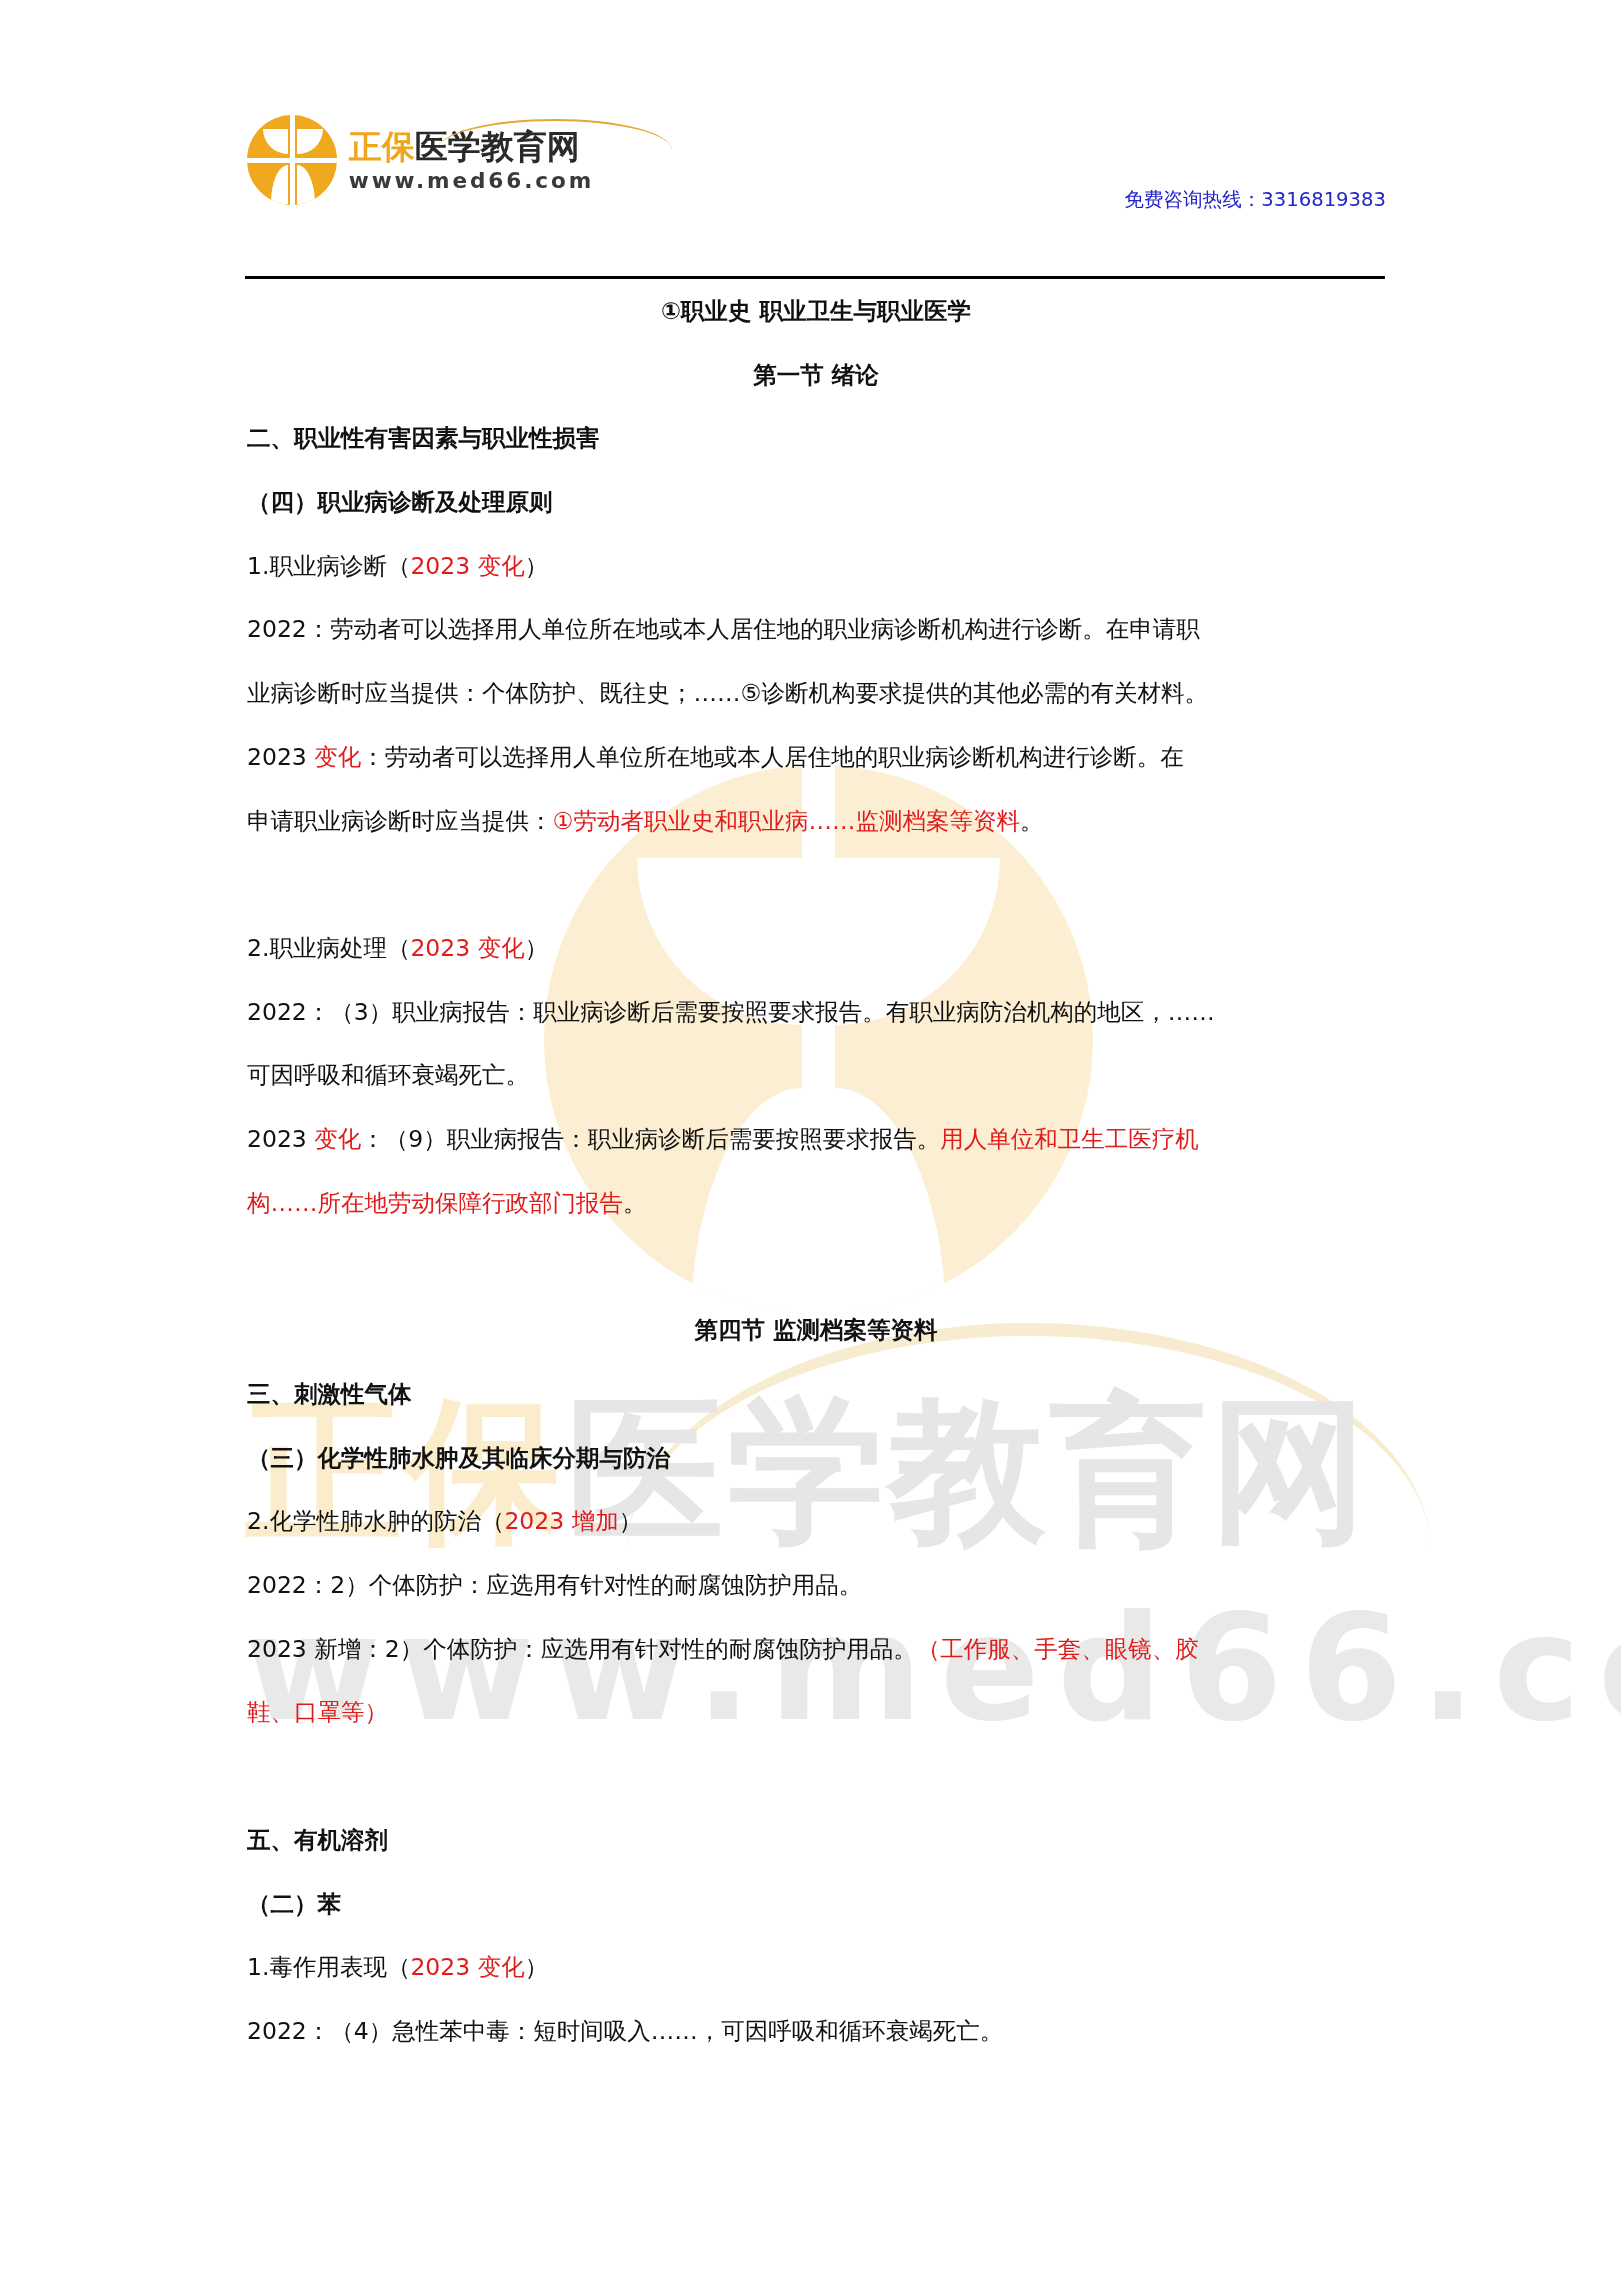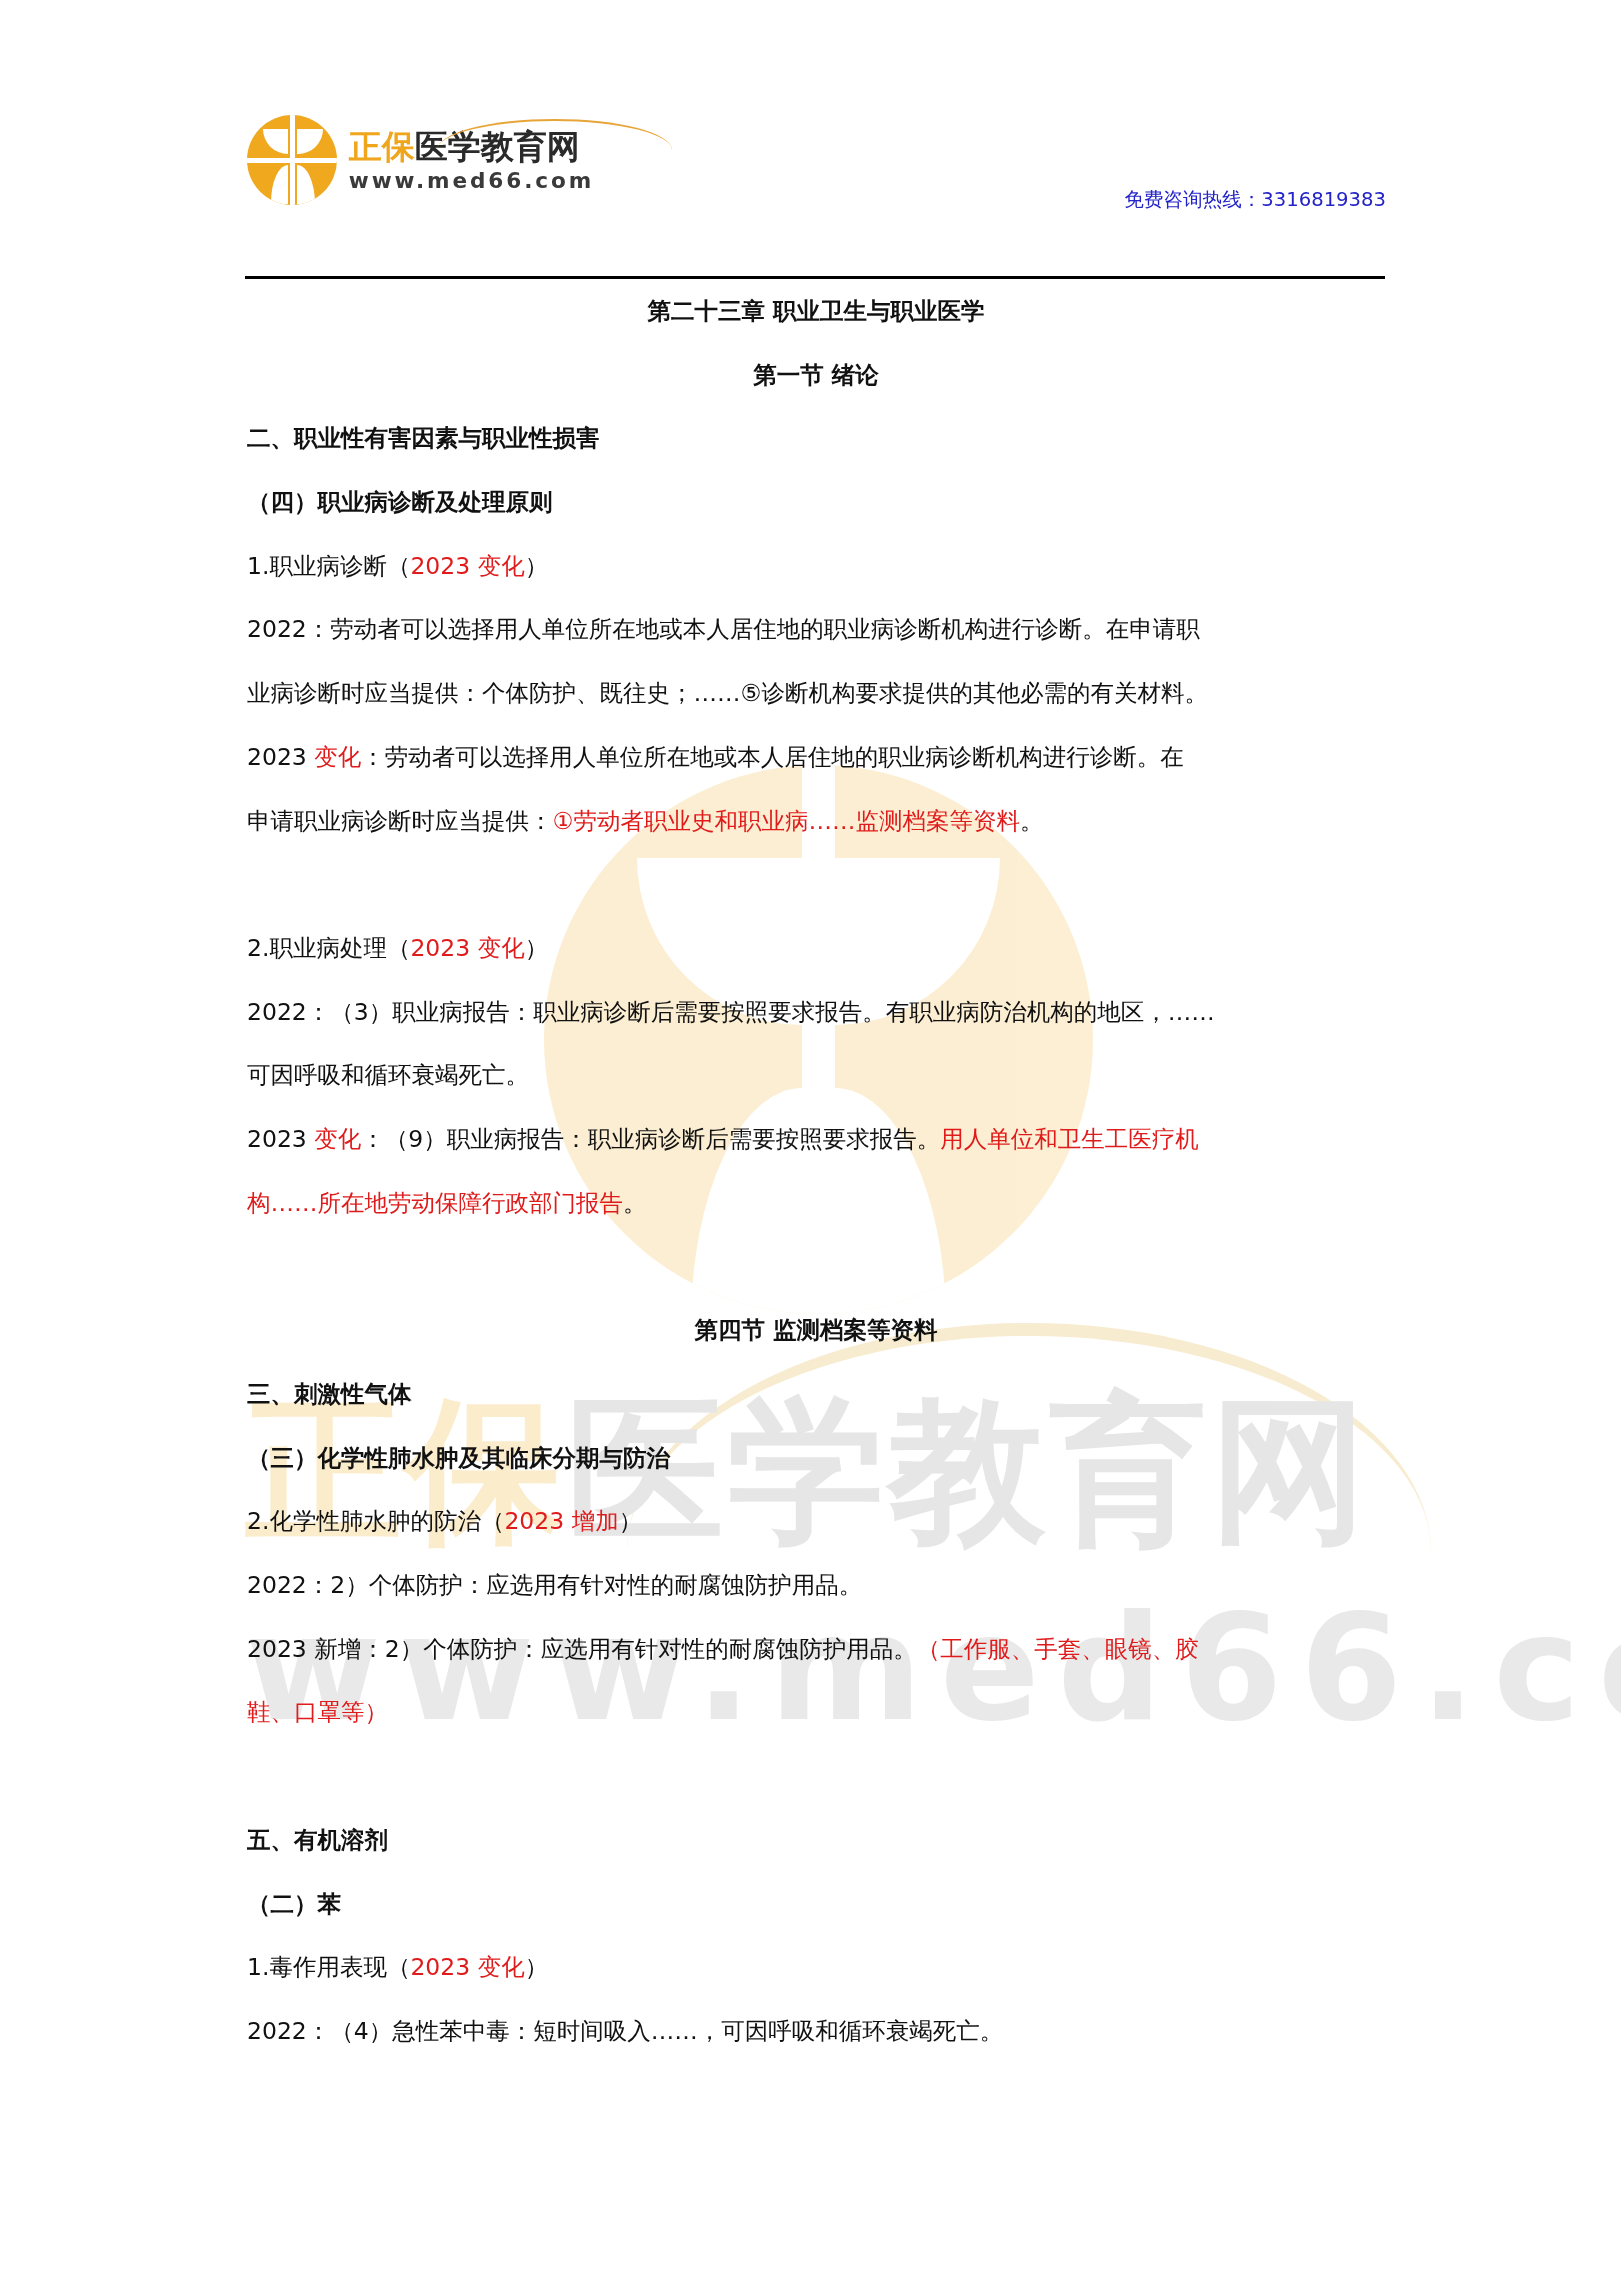--- a/index.html
+++ b/index.html
@@ -93,21 +93,21 @@
   </div>
 
   <div class="hotline">
     <span>免费咨询热线：</span><span>3316819383</span>
   </div>
 
   <div class="rule"></div>
 
   <div class="content">
 
-    <div class="line center bold" style="top:7.8px">第二十三章  职业卫生与职业医学</div>
+    <div class="line center bold" style="top:7.8px">①职业史  职业卫生与职业医学</div>
     <div class="line center bold" style="top:72px">第一节  绪论</div>
     <div class="line bold" style="top:135px">二、职业性有害因素与职业性损害</div>
     <div class="line bold" style="top:199px">（四）职业病诊断及处理原则</div>
 
     <div class="line" style="top:263px">
       <span>1.职业病诊断（</span><span class="red">2023 变化</span><span>）</span>
     </div>
     <div class="line" style="top:326px">2022：劳动者可以选择用人单位所在地或本人居住地的职业病诊断机构进行诊断。在申请职</div>
     <div class="line" style="top:390px">业病诊断时应当提供：个体防护、既往史；……⑤诊断机构要求提供的其他必需的有关材料。</div>
     <div class="line" style="top:454px">

